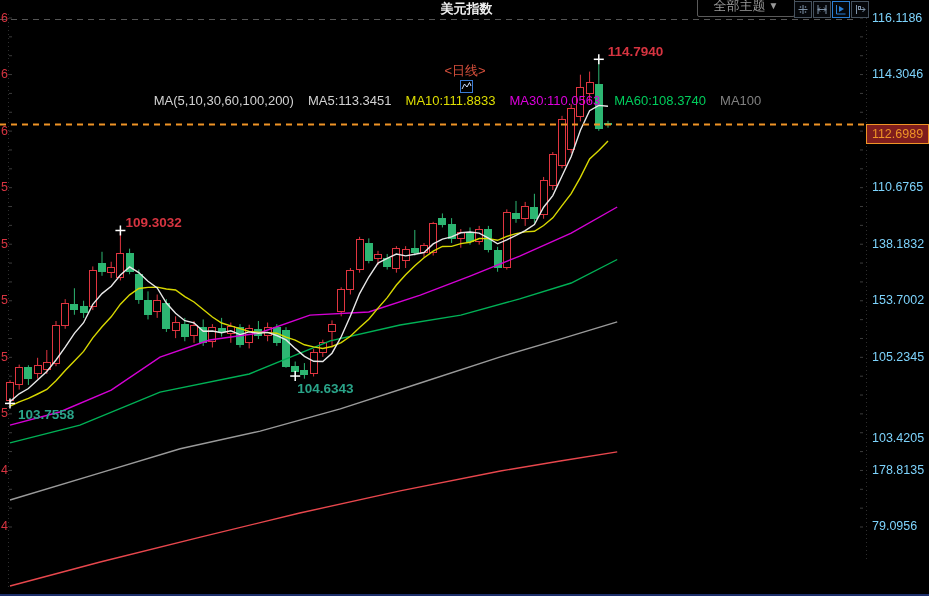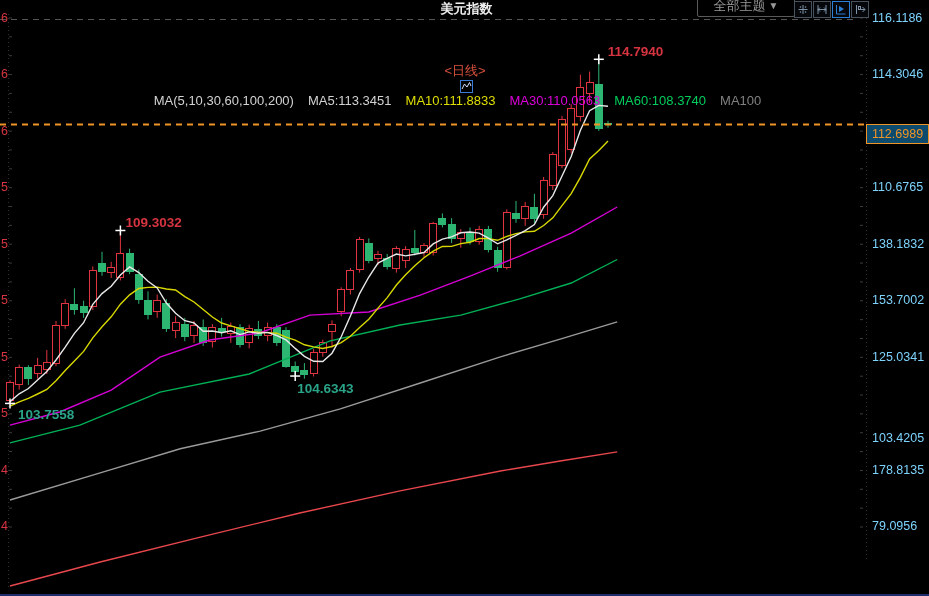--- a/index.html
+++ b/index.html
@@ -16,21 +16,21 @@
        display:flex;align-items:center;justify-content:center;background:#000;cursor:pointer;}
   .toolbar{position:absolute;left:794px;top:1px;z-index:31;display:flex;gap:1px;}
   .tbtn{width:16px;height:15px;border:1px solid #46525e;background:#05070a;
         display:flex;align-items:center;justify-content:center;cursor:pointer;}
   .tbtn.active{border-color:#2b7fd4;}
   .plabel{position:absolute;left:872px;width:56px;height:15px;color:#7dd3fc;
           font-size:12.5px;line-height:15px;text-align:left;z-index:20;}
   .ldigit{position:absolute;left:1px;width:8px;height:15px;color:#d63440;
           font-size:12.5px;line-height:15px;overflow:hidden;z-index:20;}
   .pricebox{position:absolute;left:866px;width:61px;height:18px;z-index:25;
-            border:1px solid #ef9426;background:#0c4a6e;color:#ef9426;
+            border:1px solid #ef9426;background:#7f1d1d;color:#ef9426;
             font-size:12.5px;line-height:18px;text-align:center;}
   .botline{position:absolute;left:0;bottom:0;width:929px;height:2px;background:#1c2e6b;z-index:15;}
   svg text{font-family:"Liberation Sans",sans-serif;}
 </style>
 </head>
 <body>
 
 <div class="stage">
 
   <div class="hdr">
@@ -291,21 +291,21 @@
       <line x1="10" y1="398.43354852935795" x2="10" y2="408.43354852935795" stroke="#fff" stroke-width="1.5"></line>
       <text x="18" y="419.43354852935795" fill="#2aa489" font-size="13.5" font-weight="bold">103.7558</text>
     </svg>
 
   <div id="rlabels">
       <div class="plabel" style="top: 10.5px;">116.1186</div>
       <div class="plabel" style="top: 67.0549px;">114.3046</div>
       <div class="plabel" style="top: 180.165px;">110.6765</div>
       <div class="plabel" style="top: 236.719px;">138.1832</div>
       <div class="plabel" style="top: 293.274px;">153.7002</div>
-      <div class="plabel" style="top: 349.829px;">125.0341</div>
+      <div class="plabel" style="top: 349.829px;">105.2345</div>
       <div class="plabel" style="top: 431px;">103.4205</div>
       <div class="plabel" style="top: 462.939px;">178.8135</div>
       <div class="plabel" style="top: 519.494px;">79.0956</div>
     </div>
 
   <div id="llabels">
       <div class="ldigit" style="top: 10.5px;">6</div>
       <div class="ldigit" style="top: 67.0549px;">6</div>
       <div class="ldigit" style="top: 123.61px;">6</div>
       <div class="ldigit" style="top: 180.165px;">5</div>

